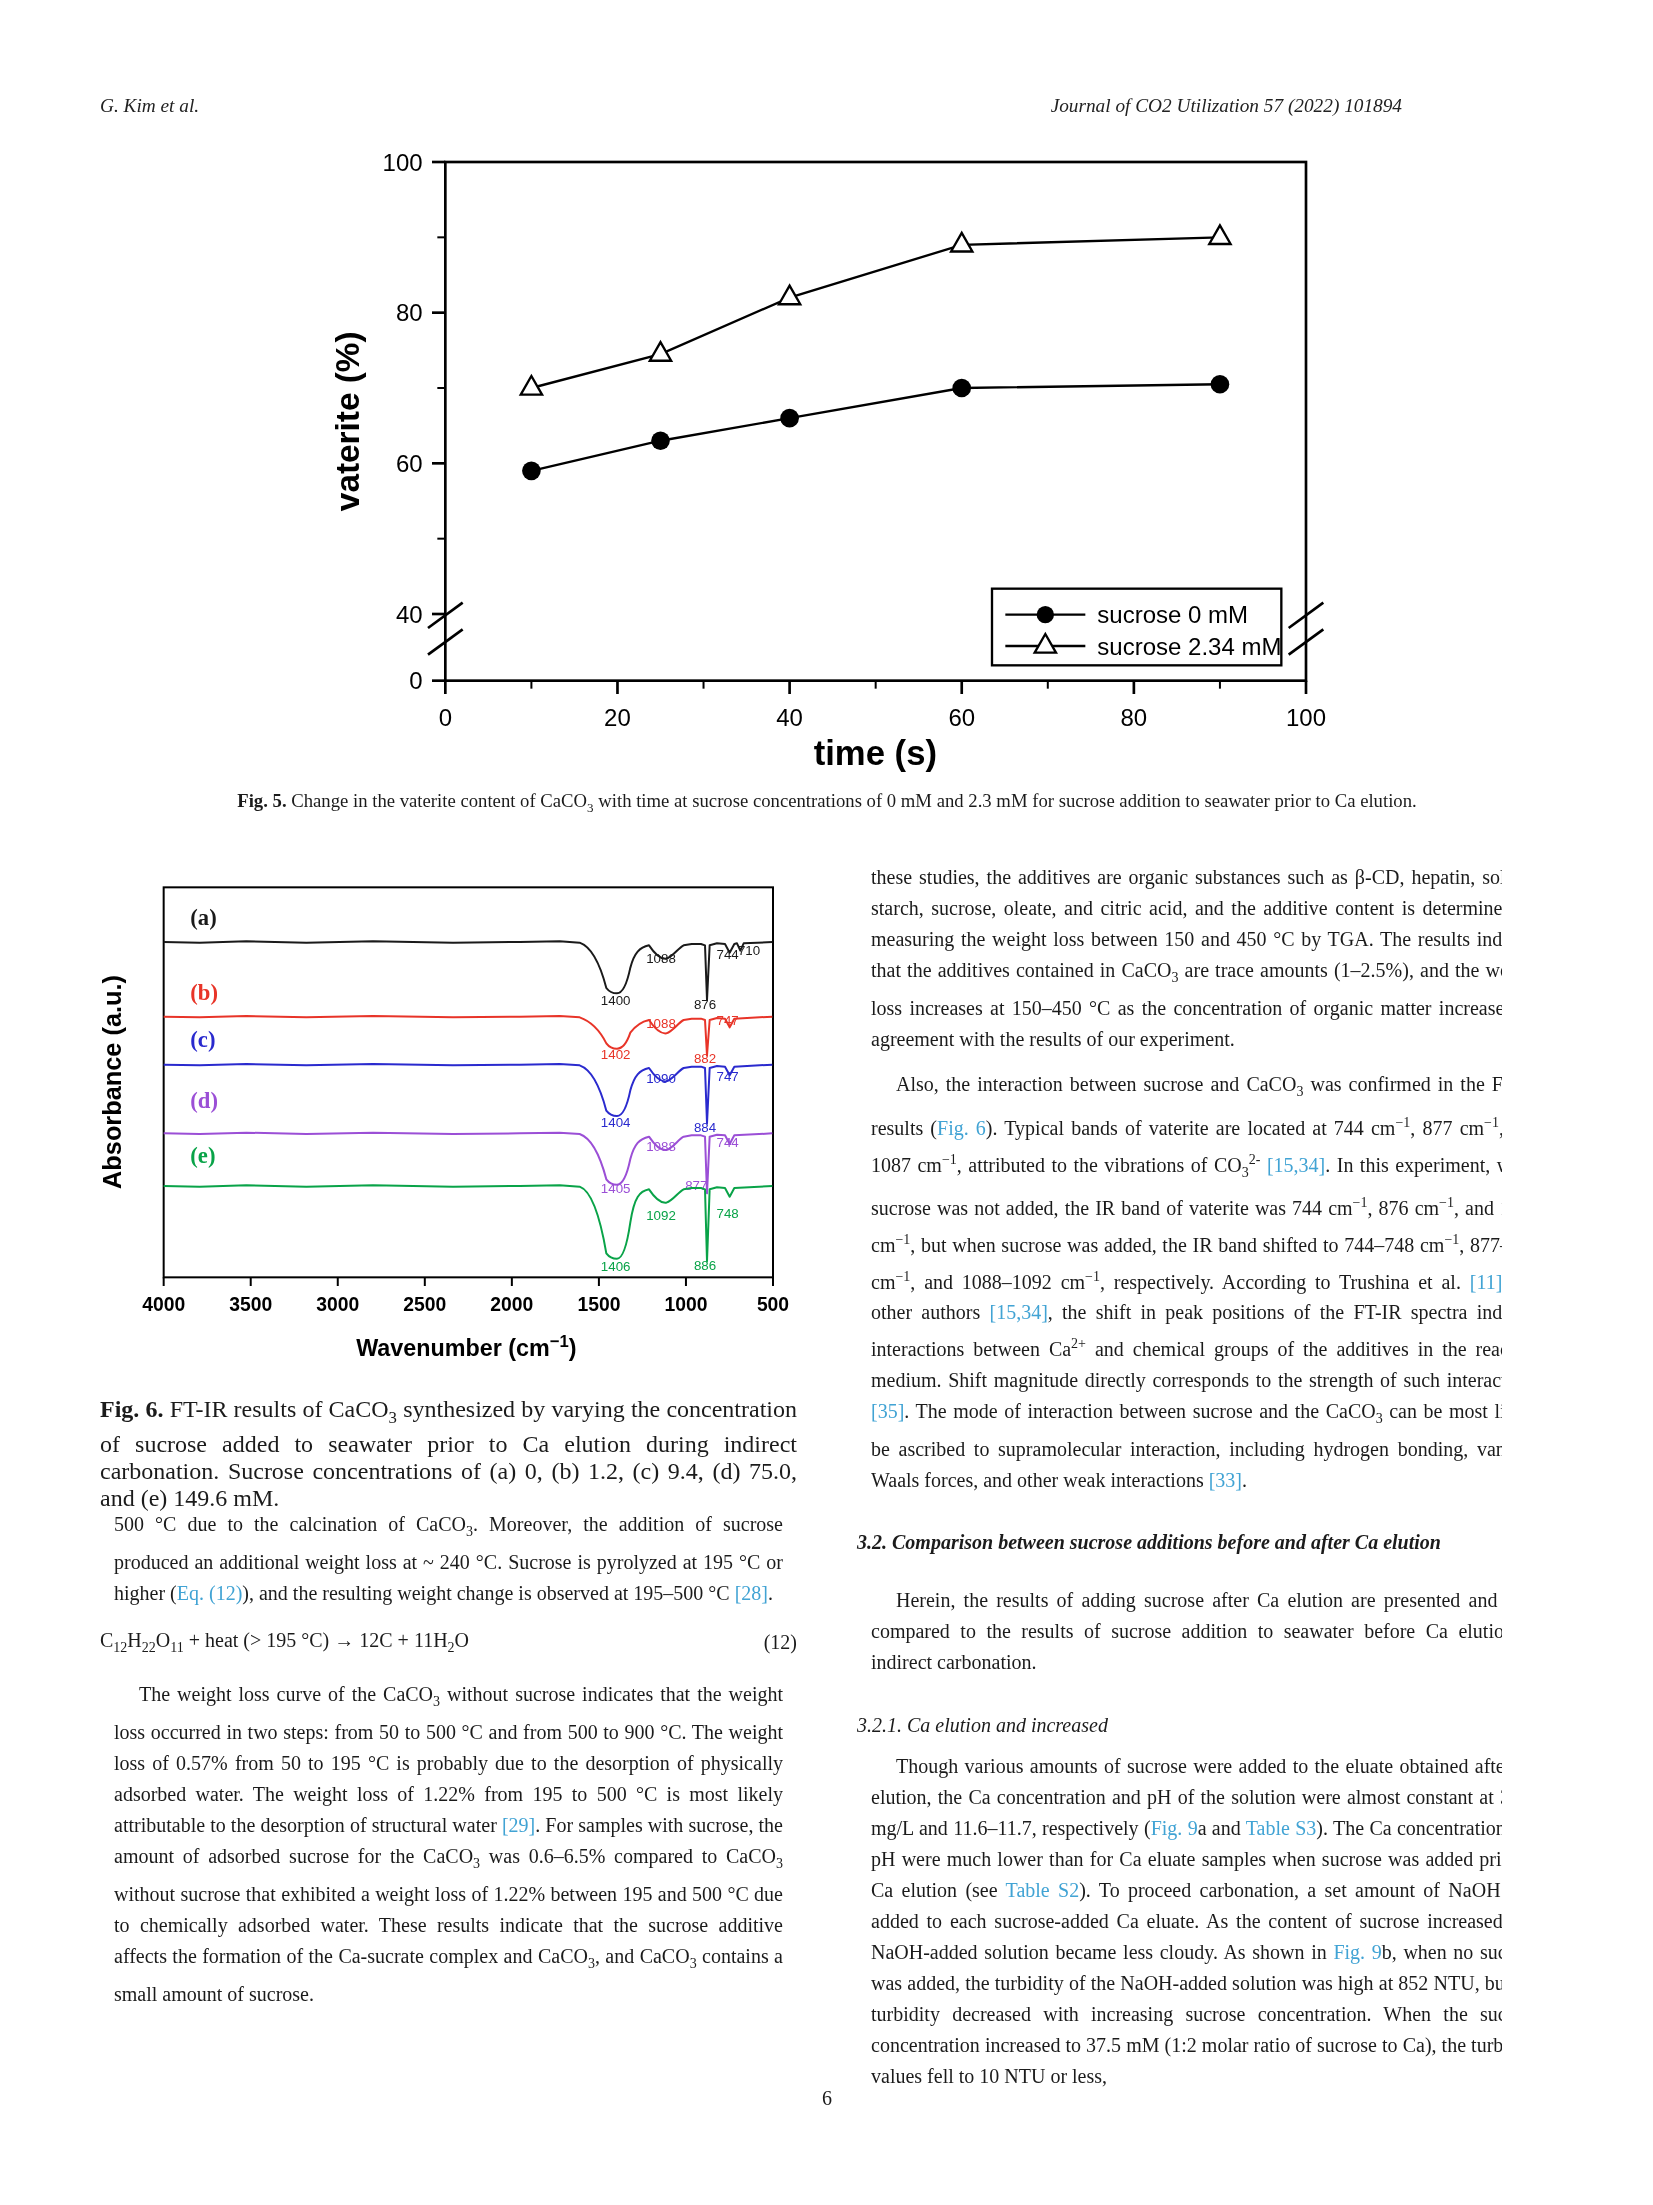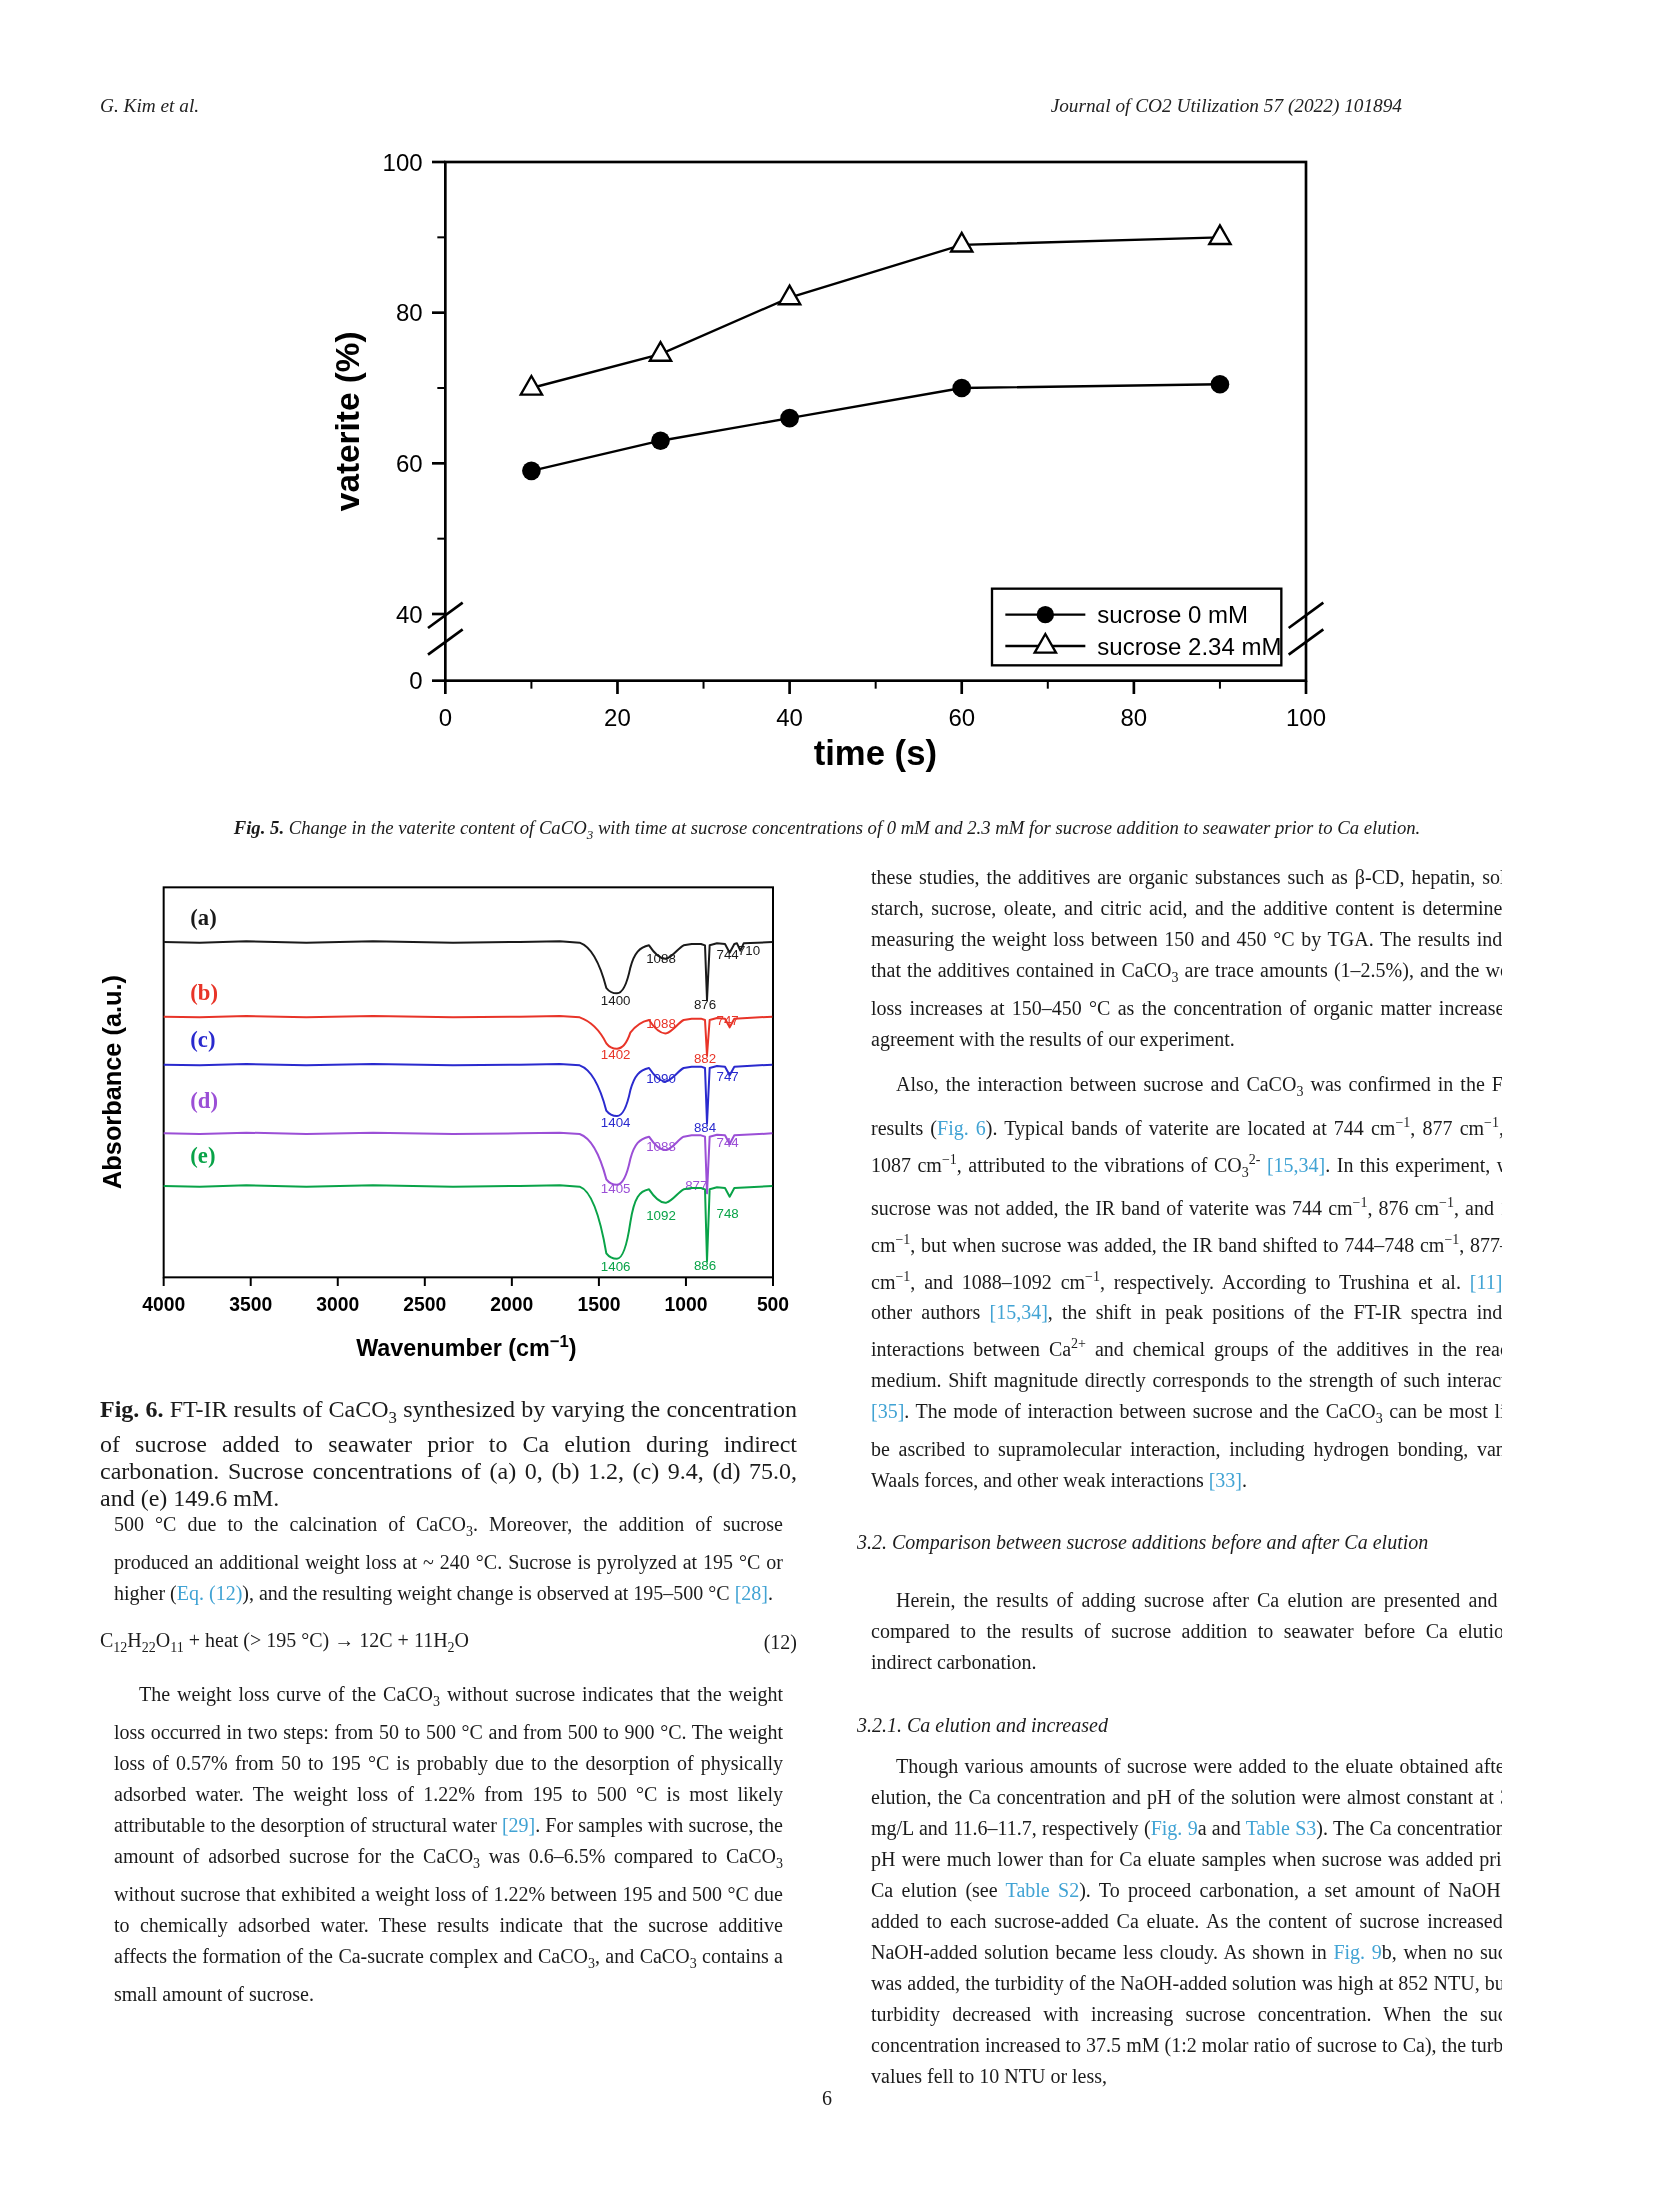--- a/index.html
+++ b/index.html
@@ -2,32 +2,32 @@
 <html style="font-size:10.7px"><head>
 <meta charset="utf-8">
 <style>
   html,body{margin:0;padding:0;background:#ffffff;}
   .page{position:relative;width:1502px;height:2205px;background:#ffffff;overflow:hidden;
         font-family:"Liberation Serif", serif;color:#1b1b1b;}
   .hdr{position:absolute;top:95px;font-style:italic;font-size:19.3px;color:#222;}
   .hdr-left{left:100px;}
   .hdr-right{right:100px;text-align:center;}
   .fig5-svg{position:absolute;left:300px;top:130px;width:1040px;height:680px;}
-  .fig5cap{position:absolute;left:100px;top:812px;width:1454px;text-align:center;
-           font-size:18.7px;line-height:32px;font-style:italic;}
+  .fig5cap{position:absolute;left:100px;top:787px;width:1454px;text-align:center;
+           font-size:18.7px;line-height:27px;}
   .fig6-svg{position:absolute;left:93px;top:874px;width:720px;height:520px;}
   .fig6cap{position:absolute;left:100px;top:1396px;width:697px;text-align:justify;
            font-size:24px;line-height:27px;}
   .colL{position:absolute;left:100px;top:1495px;width:697px;}
   .colR{position:absolute;left:857px;top:848px;width:697px;}
   .para{font-size:20px;line-height:31px;text-align:justify;margin:14px;text-indent:25px;}
   .para.noindent{text-indent:0;}
   .eq{display:flex;justify-content:space-between;align-items:center;
       font-size:20px;margin:20px 0 23px 0;}
-  .h-it{font-style:italic;font-size:20px;font-weight:normal;margin:35px 0 31px 0;}
+  .h-it{font-style:italic;font-size:20px;font-weight:bold;margin:35px 0 31px 0;}
   .h-it2{font-style:italic;font-size:20px;font-weight:normal;margin:36px 0 10.7px 0;}
   .link{color:#41a3d4;}
   .pageno{position:absolute;left:0;top:2087px;width:1654px;text-align:center;font-size:20px;}
   sub{font-size:70%;}
   sup{font-size:70%;}
 </style>
 </head>
 <body>
 
 <div class="page">

